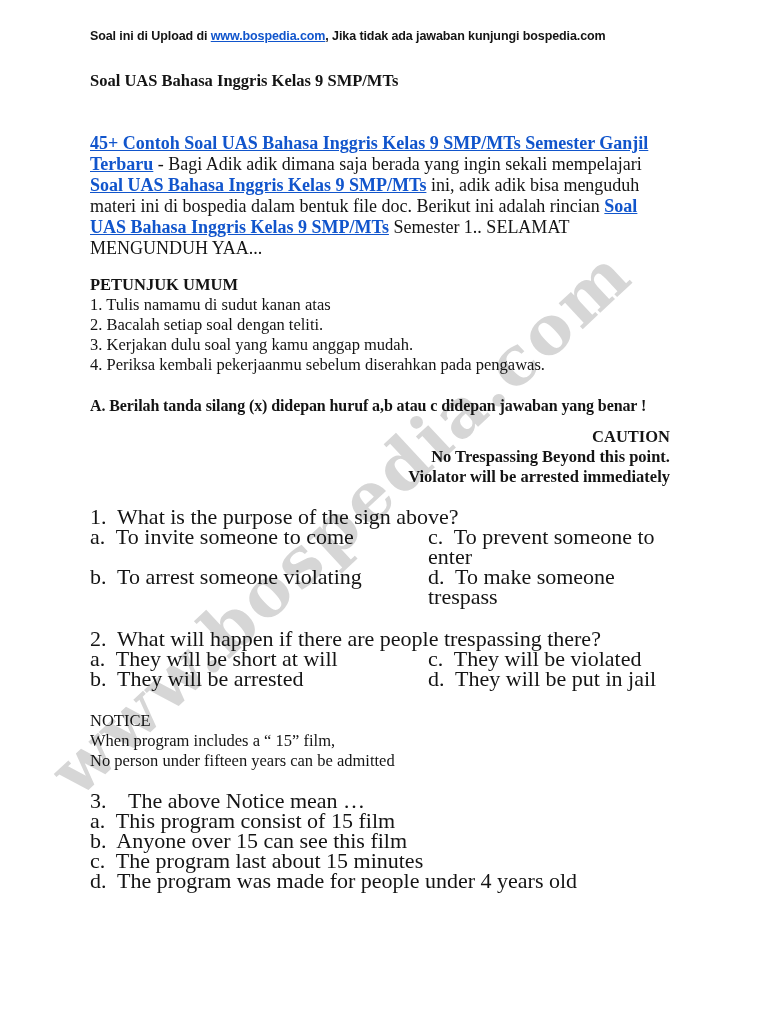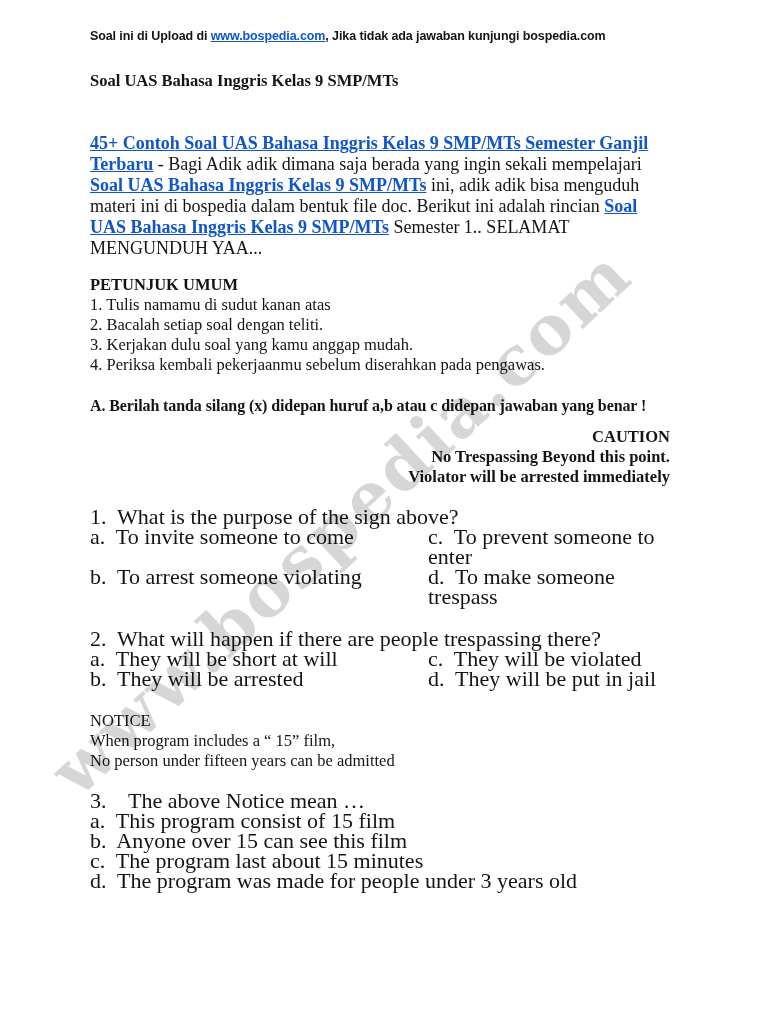--- a/index.html
+++ b/index.html
@@ -152,17 +152,17 @@
       <div>NOTICE</div>
       <div>When program includes a “ 15” film,</div>
       <div>No person under fifteen years can be admitted</div>
     </div>
 
     <div class="question">
       <div class="q-text">3.    The above Notice mean …</div>
       <div class="opt">a.  This program consist of 15 film</div>
       <div class="opt">b.  Anyone over 15 can see this film</div>
       <div class="opt">c.  The program last about 15 minutes</div>
-      <div class="opt">d.  The program was made for people under 3 years old</div>
+      <div class="opt">d.  The program was made for people under 4 years old</div>
     </div>
 
   </div>
 </div>
 
 </body></html>

